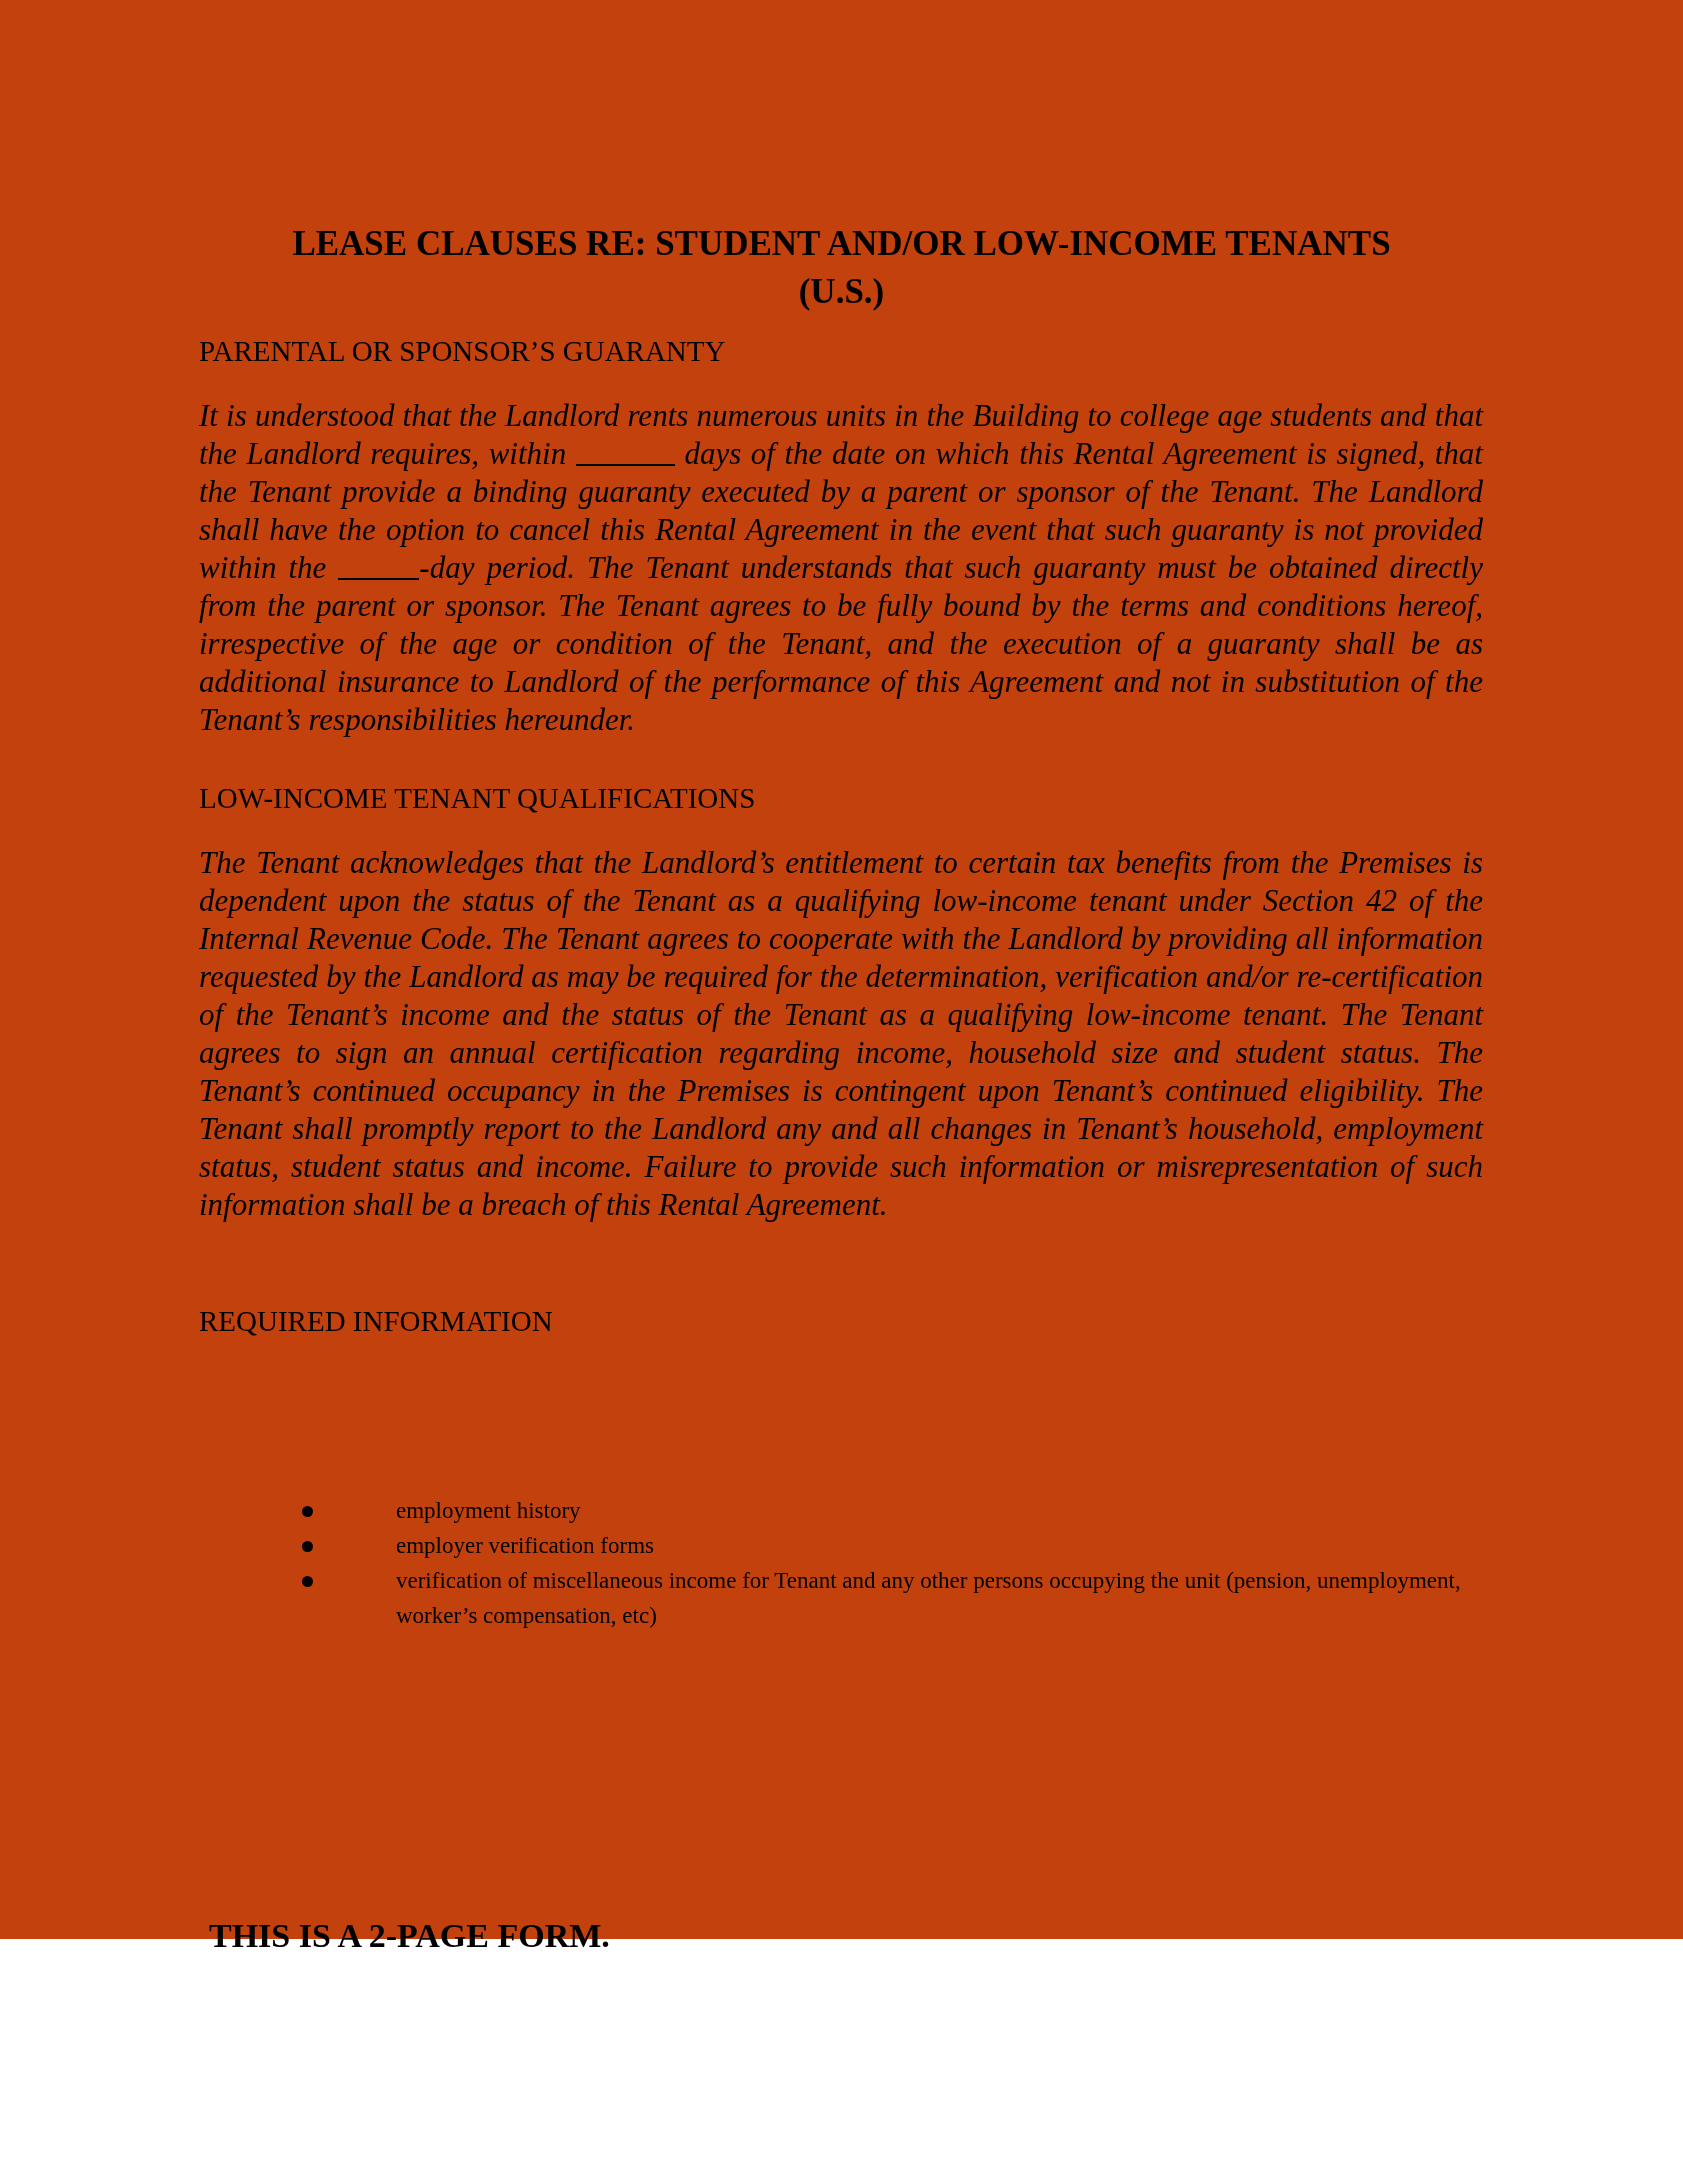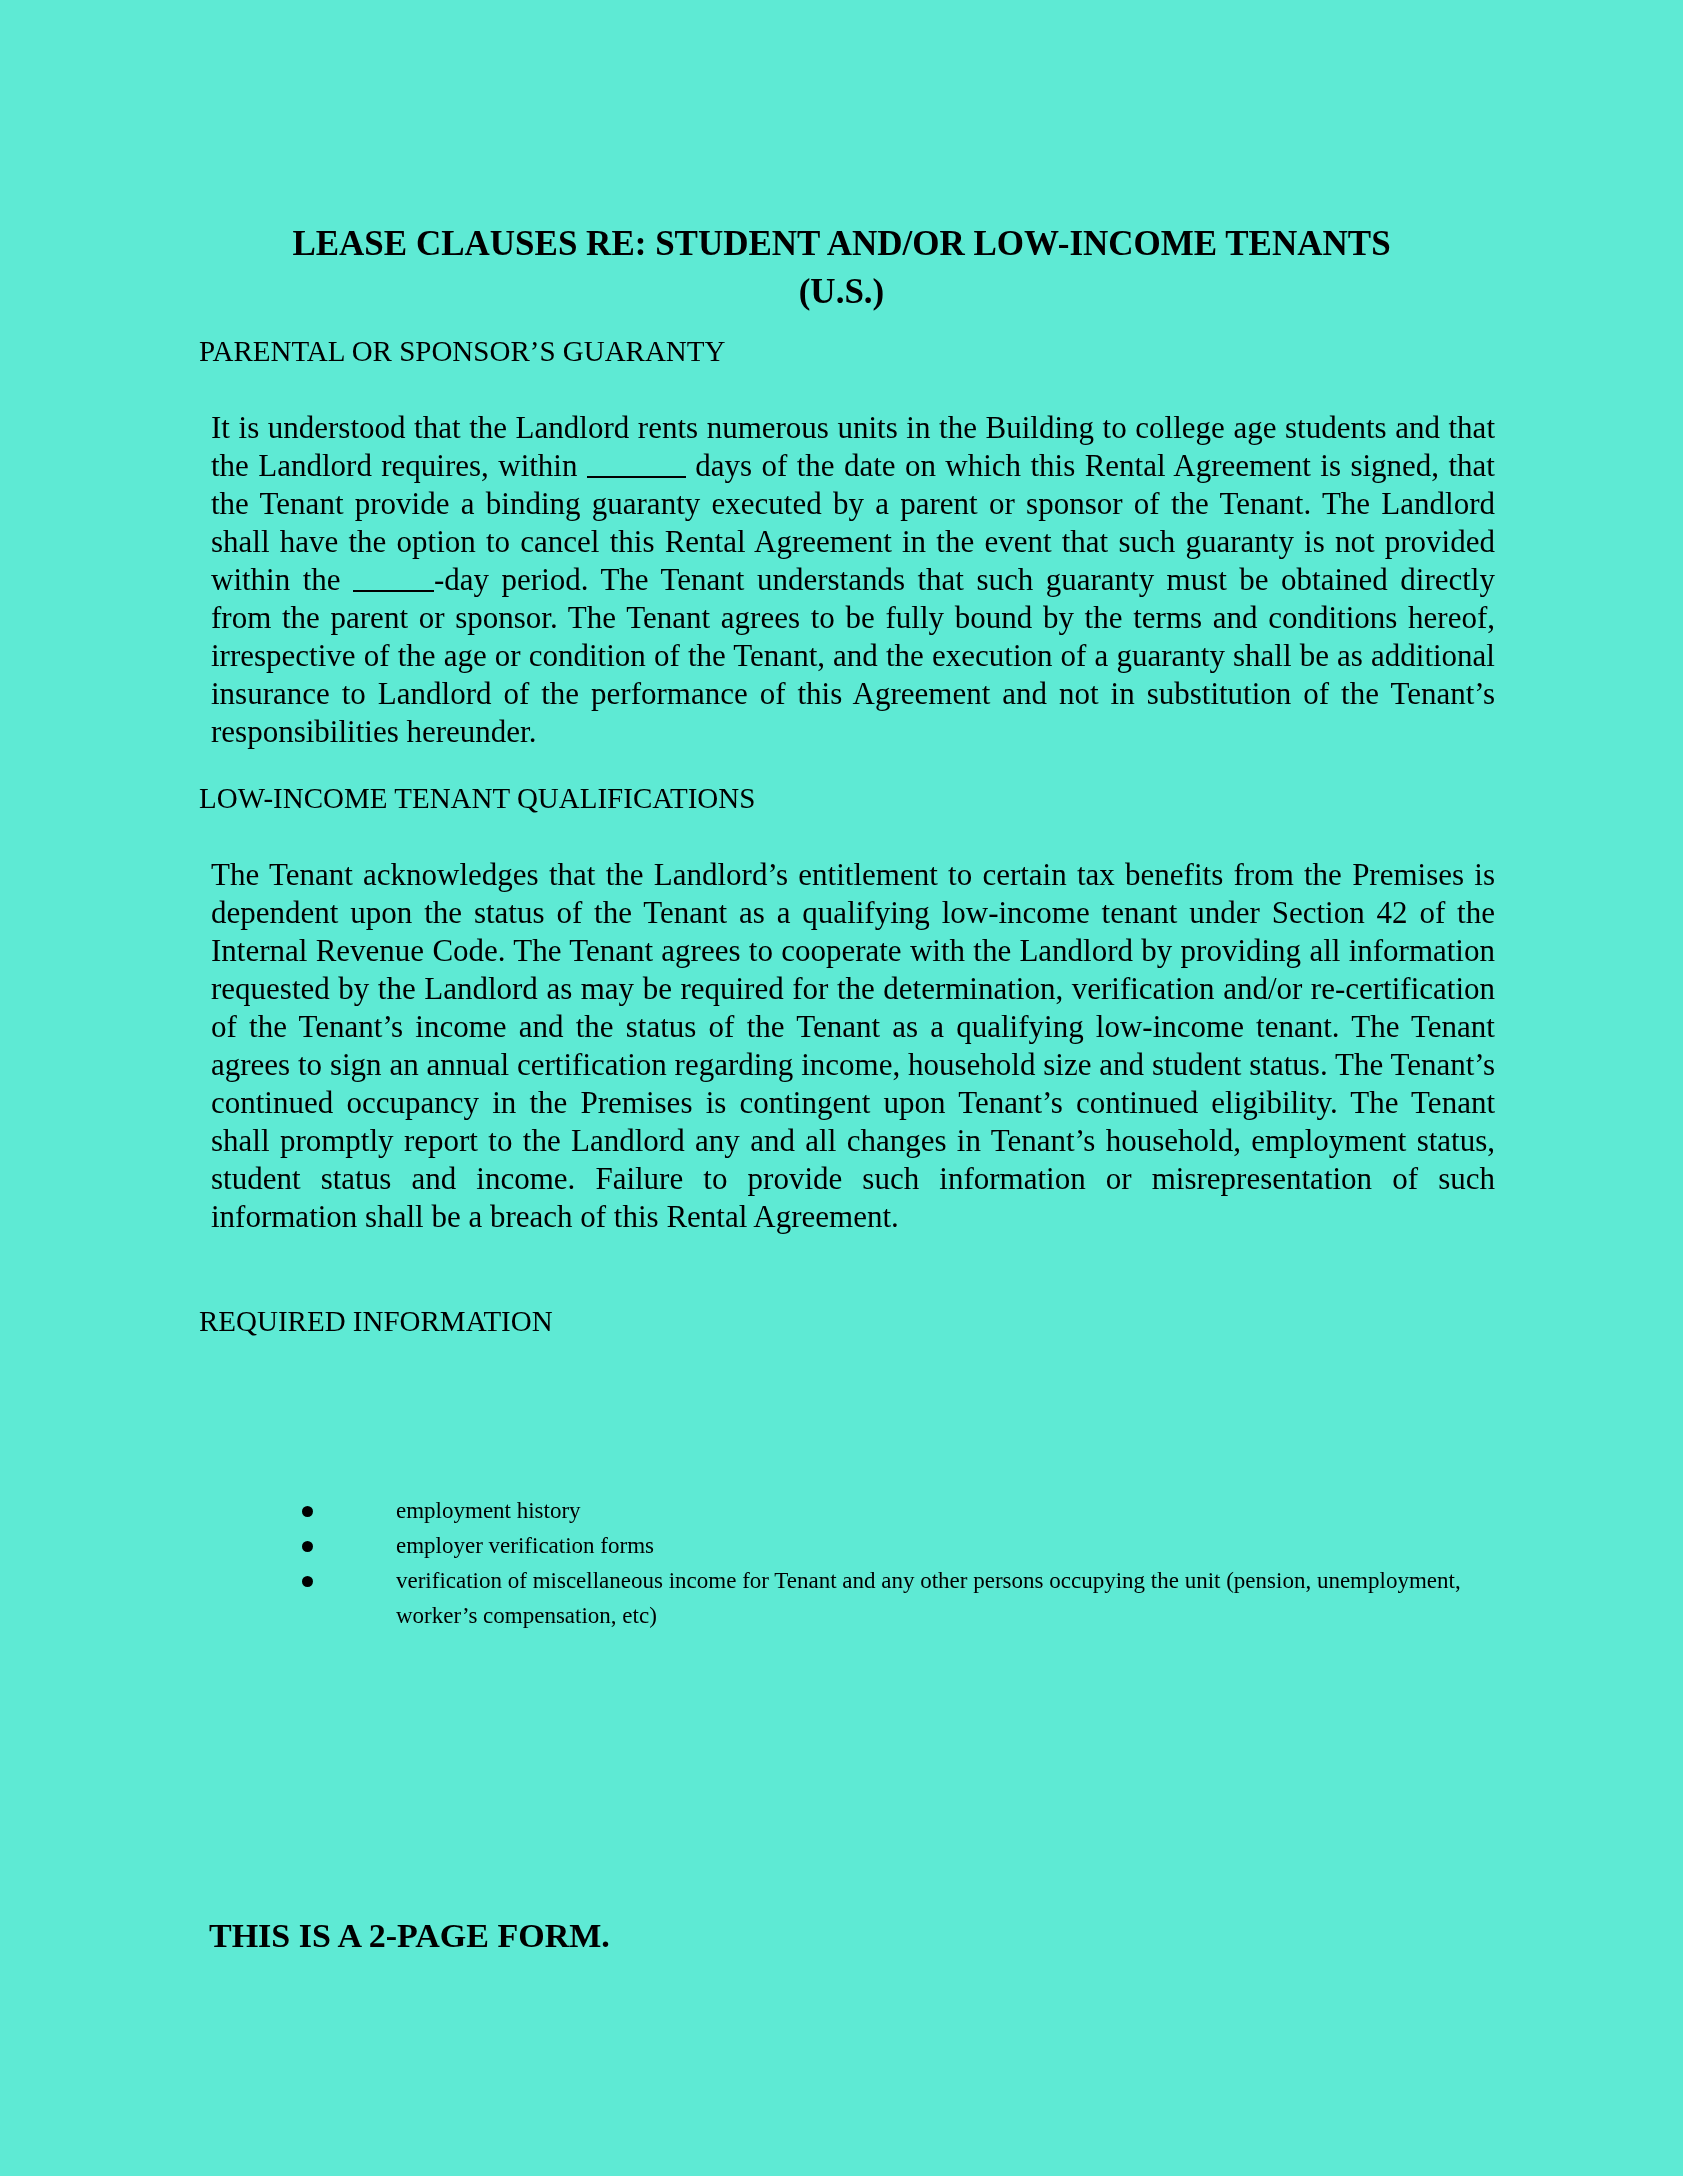--- a/index.html
+++ b/index.html
@@ -12,22 +12,22 @@
     height: 2178px;
     position: relative;
     overflow: hidden;
     font-family: "Liberation Serif", "DejaVu Serif", serif;
     color: #000000;
   }
   .page {
     position: absolute;
     left: 0; top: 0;
     width: 1683px;
-    height: 2176px;
-    background: #5eead4;
+    height: 1939px;
+    background: #c2410c;
   }
   .title {
     position: absolute;
     left: 0;
     width: 1683px;
     text-align: center;
     font-weight: bold;
     font-size: 35px;
     line-height: 48px;
     top: 220px;
@@ -43,21 +43,22 @@
     margin: 0;
     white-space: nowrap;
   }
   .para {
     position: absolute;
     left: 199px;
     width: 1284px;
     font-size: 31px;
     line-height: 38px;
     text-align: justify;
-    margin: 12px;
+    margin: 0;
+    font-style: italic;
   }
   .blank {
     display: inline-block;
     border-bottom: 2px solid #000;
     height: 1px;
     vertical-align: baseline;
     margin-bottom: -2px;
   }
   .blank.b1 { width: 99px; }
   .blank.b2 { width: 81px; }

